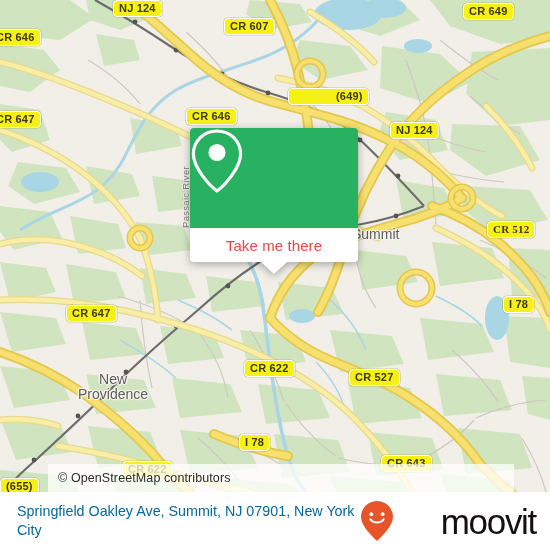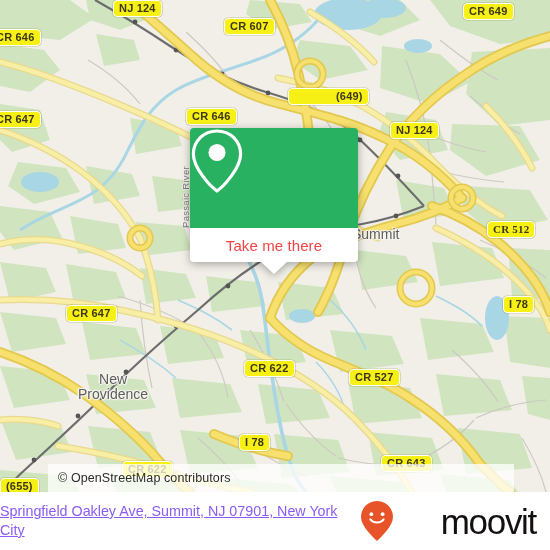--- a/index.html
+++ b/index.html
@@ -47,22 +47,22 @@
   
   .osm{position:absolute;left:0;top:464px;width:466px;height:28px;
        background:rgba(255,255,255,.76);
        display:flex;align-items:center;margin-left:48px;}
   .osm .txt{font-size:12.5px;color:#2b2b2b;padding-left:10px;letter-spacing:.1px;}
 
   
   .caption{position:absolute;left:0;top:492px;width:550px;height:58px;
            background:#ffffff;display:flex;align-items:center;
            justify-content:space-between;overflow:hidden;}
-  .caption .addr{font-size:14.3px;color:#8b5cf6;line-height:19px;
-                 max-width:400px;text-decoration:underline;}
+  .caption .addr{font-size:14.3px;color:#0369a1;line-height:19px;
+                 padding-left:17px;max-width:400px;}
   .logo{display:flex;align-items:center;padding-right:14px;gap:44px;}
   .logo .wd{font-size:35px;color:#14100f;letter-spacing:-1.3px;
             font-weight:normal;margin-left:3px;line-height:35px;}
   
   .wm{position:absolute;left:0;top:492px;width:550px;height:58px;
       opacity:.5;pointer-events:none;}
 </style>
 </head>
 <body>
 

